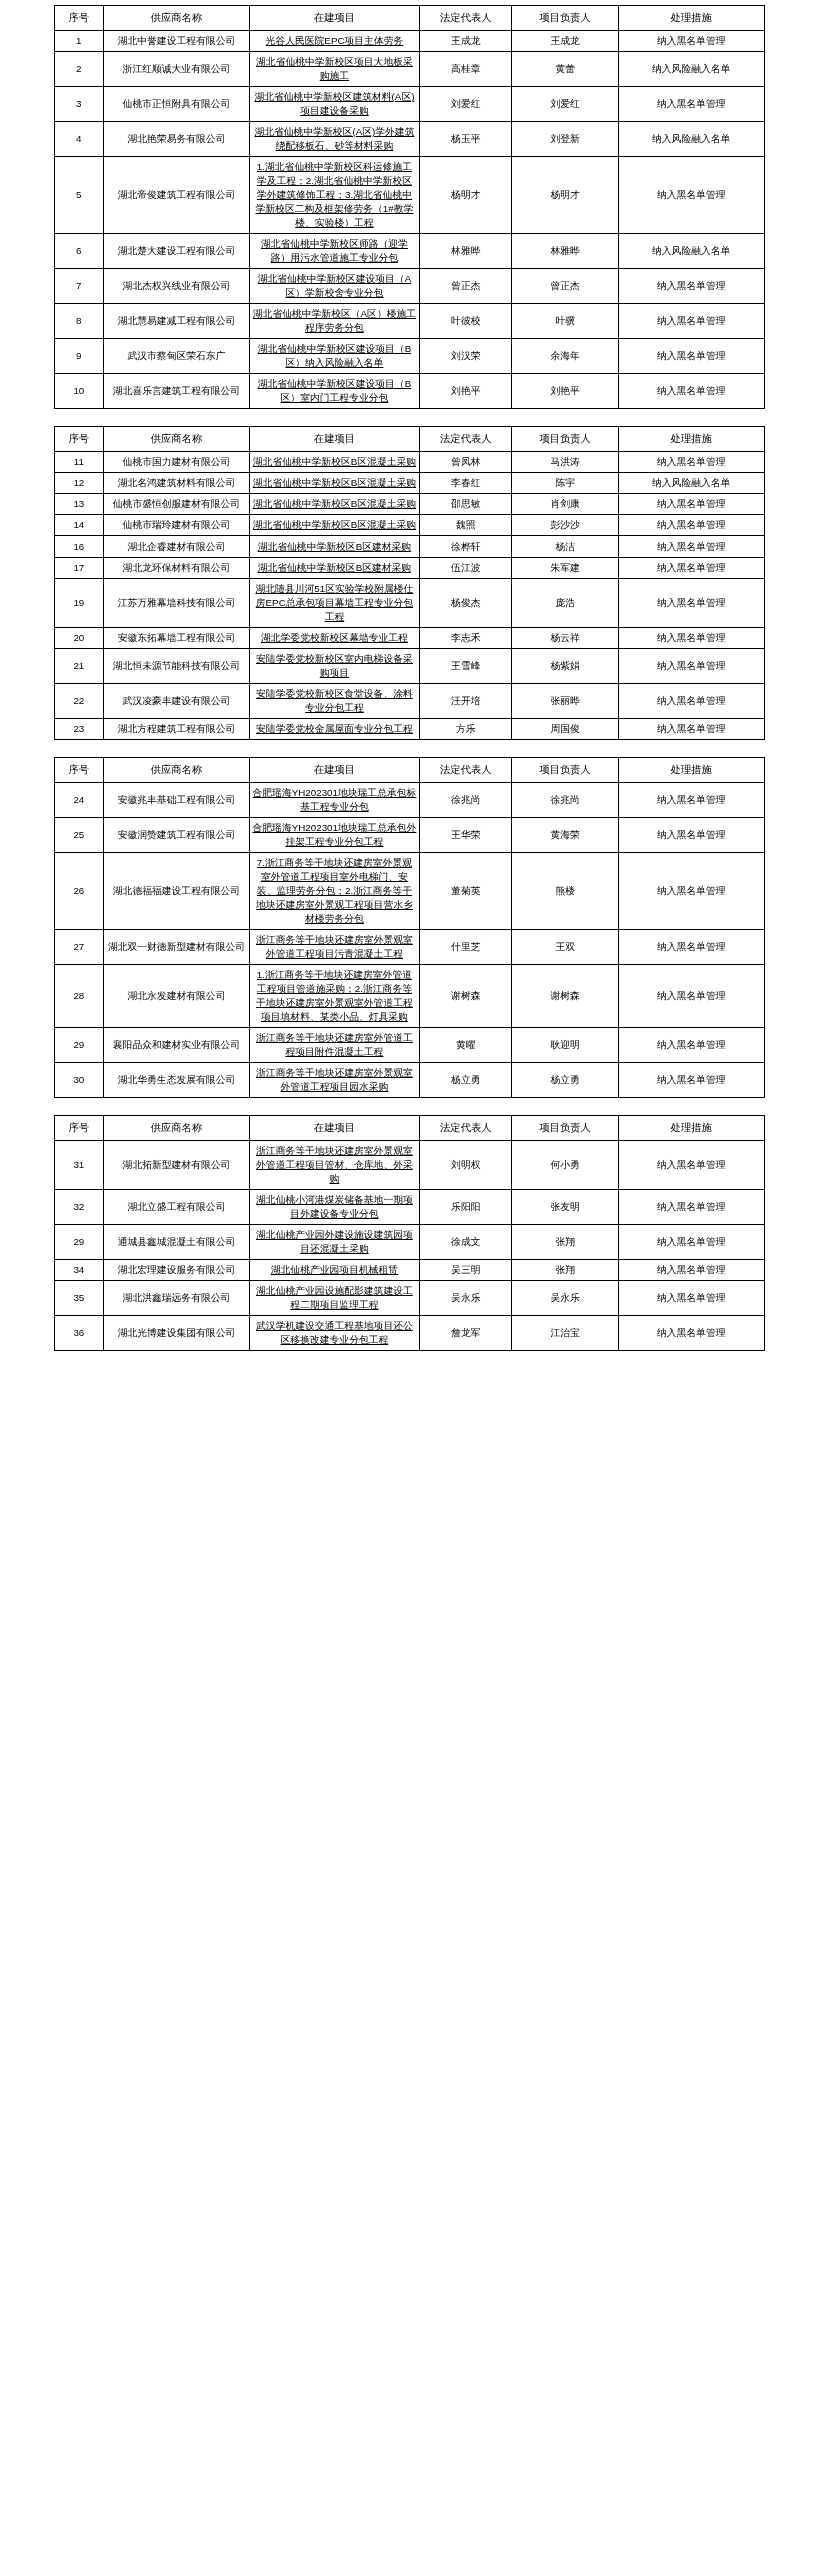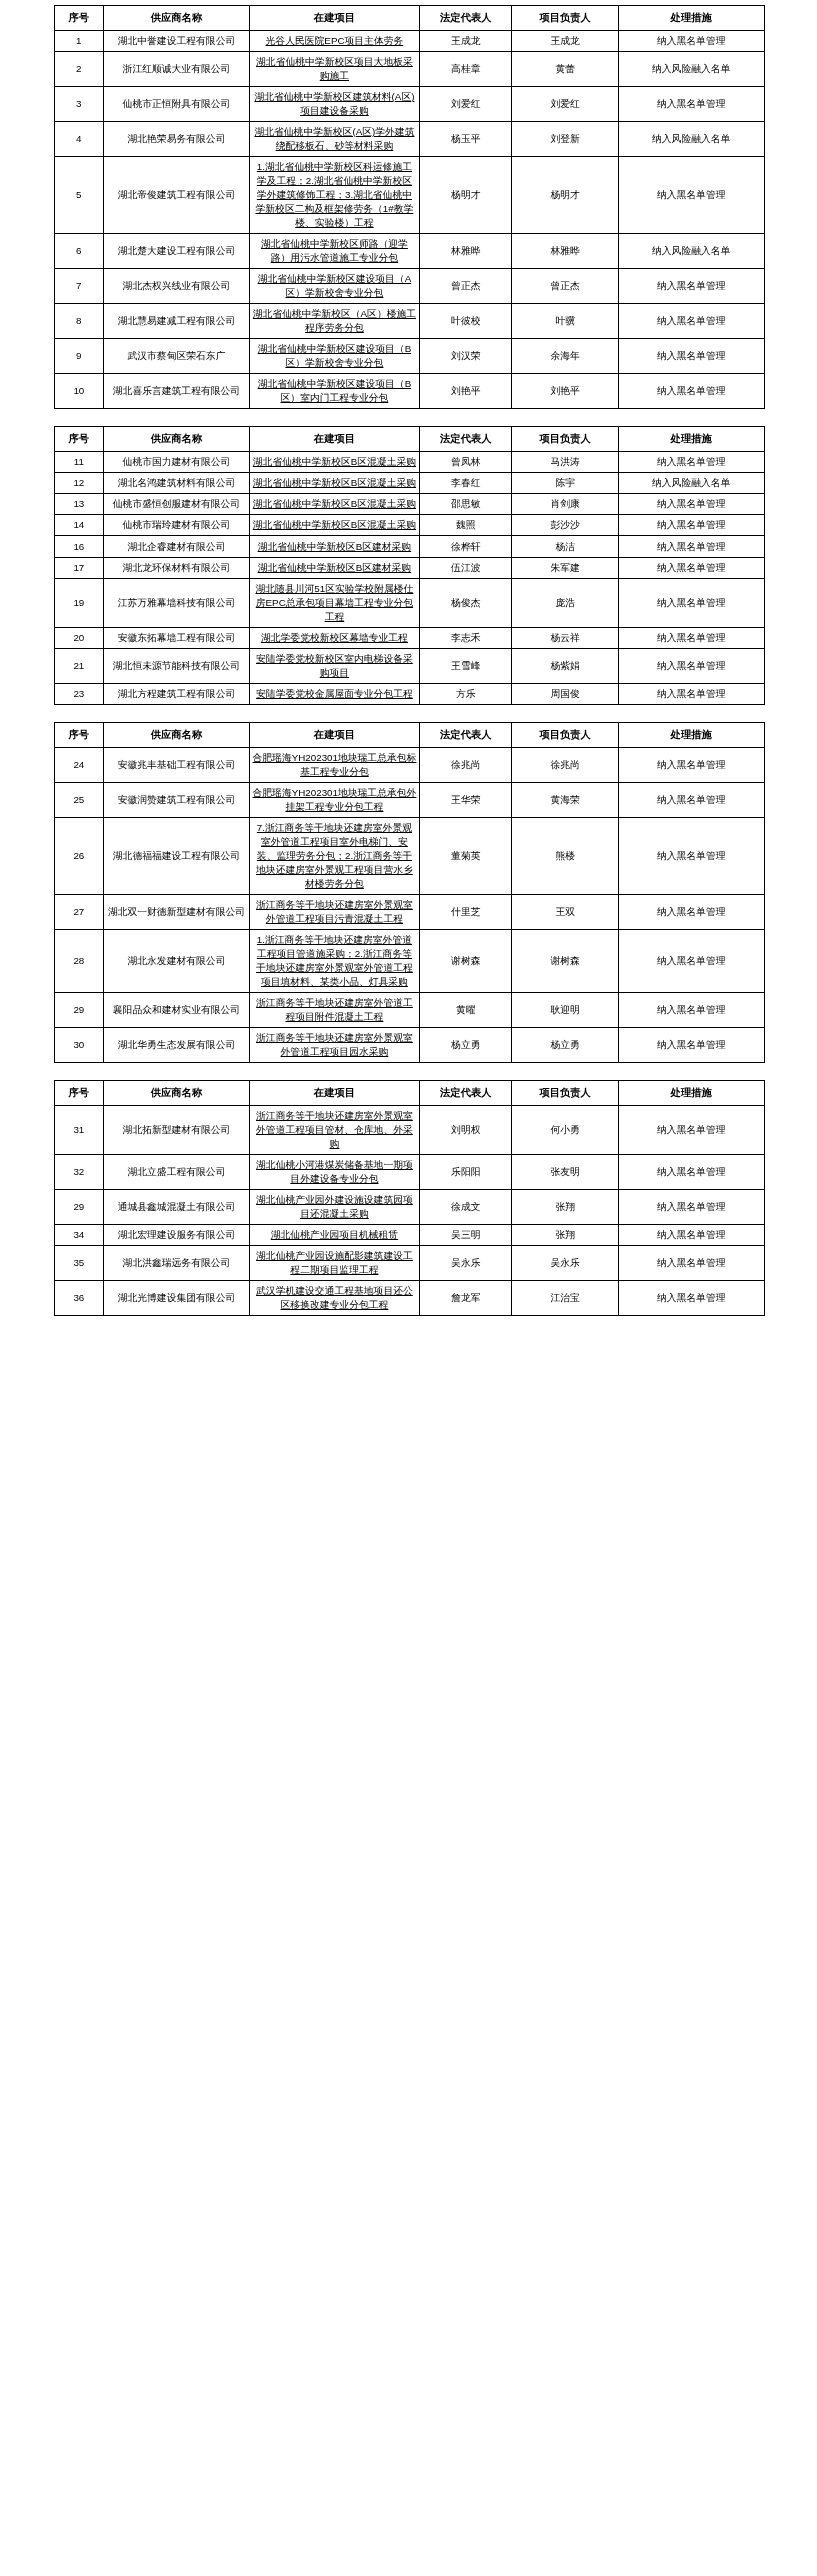--- a/index.html
+++ b/index.html
@@ -31,21 +31,21 @@
   table.grid td, table.grid th {
     border: 0.5px solid #000000;
     padding: 3.1px 2.6px;
     text-align: center;
     vertical-align: middle;
     font-size: 9.8px;
     line-height: 1.42;
     word-break: break-all;
   }
   table.grid th {
-    font-weight: bold;
+    font-weight: normal;
     font-size: 10.3px;
     padding: 4.6px 2.6px;
     margin-top: 16px;
   }
   
   col.c-idx { width: 7.0%; }
   col.c-sup { width: 20.5%; }
   col.c-proj { width: 24.0%; }
   col.c-legal { width: 13.0%; }
   col.c-head { width: 15.0%; }
@@ -144,21 +144,21 @@
               <td class="idx">8</td>
               <td class="sup">湖北慧易建减工程有限公司</td>
               <td class="proj">湖北省仙桃中学新校区（A区）楼施工程序劳务分包</td>
               <td class="legal">叶彼校</td>
               <td class="head">叶骥</td>
               <td class="act">纳入黑名单管理</td>
             </tr>
             <tr>
               <td class="idx">9</td>
               <td class="sup">武汉市蔡甸区荣石东广</td>
-              <td class="proj">湖北省仙桃中学新校区建设项目（B区）学新校舍专业分包</td>
+              <td class="proj">湖北省仙桃中学新校区建设项目（B区）纳入风险融入名单</td>
               <td class="legal">刘汉荣</td>
               <td class="head">余海年</td>
               <td class="act">纳入黑名单管理</td>
             </tr>
             <tr>
               <td class="idx">10</td>
               <td class="sup">湖北喜乐言建筑工程有限公司</td>
               <td class="proj">湖北省仙桃中学新校区建设项目（B区）室内门工程专业分包</td>
               <td class="legal">刘艳平</td>
               <td class="head">刘艳平</td>
@@ -254,20 +254,28 @@
             </tr>
             <tr>
               <td class="idx">21</td>
               <td class="sup">湖北恒未源节能科技有限公司</td>
               <td class="proj">安陆学委党校新校区室内电梯设备采购项目</td>
               <td class="legal">王雪峰</td>
               <td class="head">杨紫娟</td>
               <td class="act">纳入黑名单管理</td>
             </tr>
             <tr>
+              <td class="idx">22</td>
+              <td class="sup">武汉凌豪丰建设有限公司</td>
+              <td class="proj">安陆学委党校新校区食堂设备、涂料专业分包工程</td>
+              <td class="legal">汪开培</td>
+              <td class="head">张丽晔</td>
+              <td class="act">纳入黑名单管理</td>
+            </tr>
+            <tr>
               <td class="idx">23</td>
               <td class="sup">湖北方程建筑工程有限公司</td>
               <td class="proj">安陆学委党校金属屋面专业分包工程</td>
               <td class="legal">方乐</td>
               <td class="head">周国俊</td>
               <td class="act">纳入黑名单管理</td>
             </tr>
           </tbody>
         </table>
       </div>

